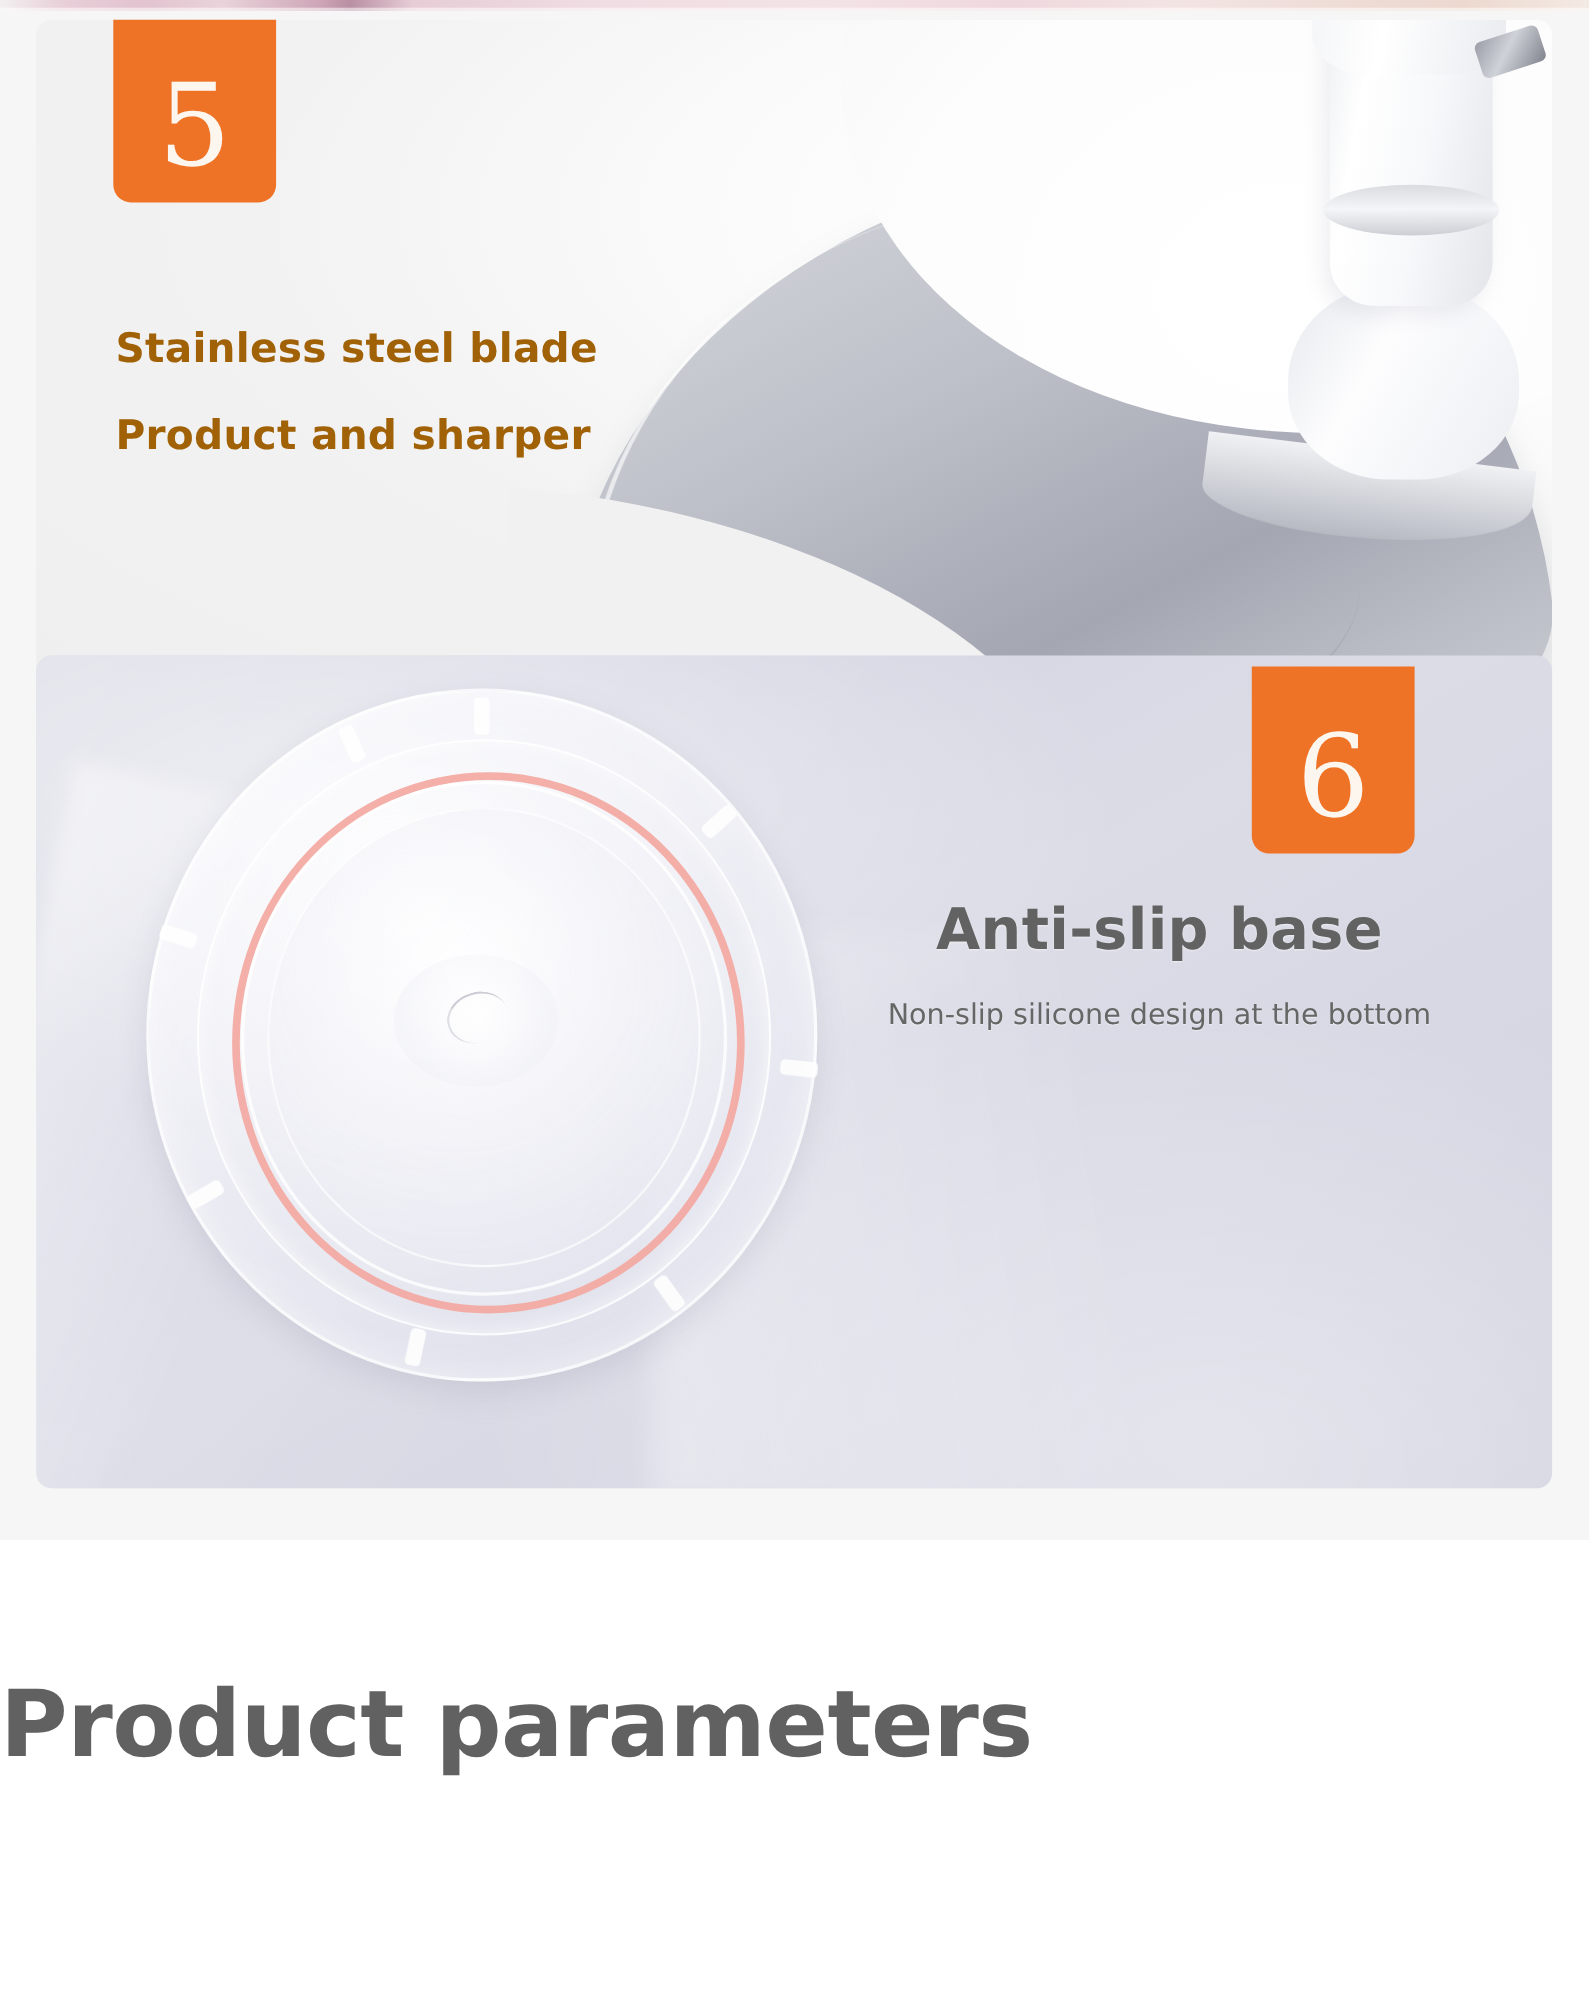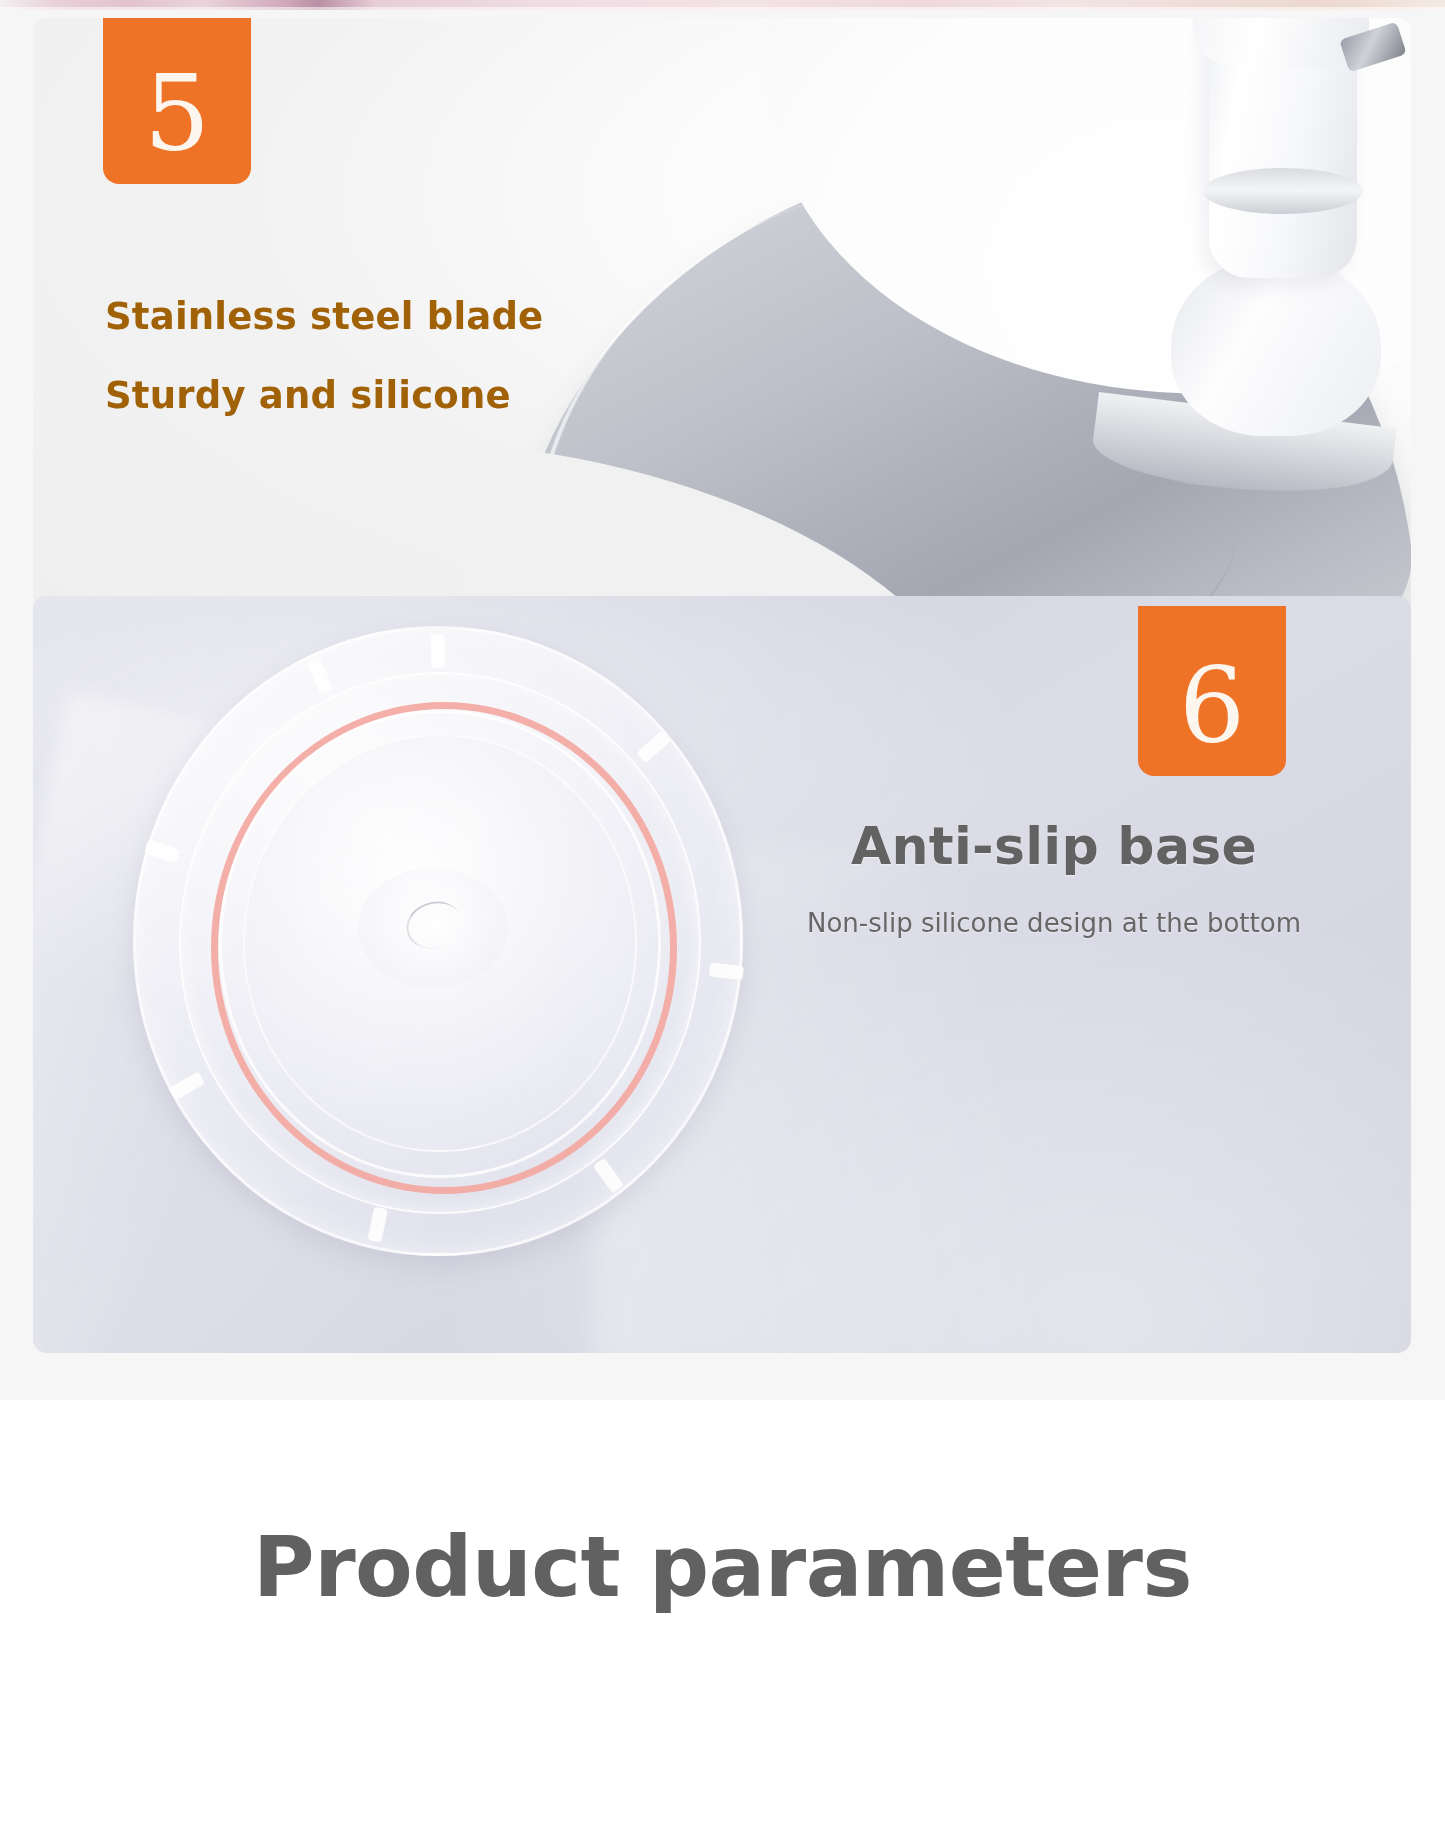--- a/index.html
+++ b/index.html
@@ -372,21 +372,21 @@
     top: 1400px;
     width: 1445px;
     height: 426px;
     background: #ffffff;
   }
   .params-heading {
     position: absolute;
     left: 0;
     top: 118px;
     width: 1445px;
-    text-align: center;
+    text-align: left;
     font-size: 84px;
     font-weight: bold;
     color: #616161;
     letter-spacing: -0.5px;
     white-space: nowrap;
   }
 </style>
 </head>
 <body>
 
@@ -409,21 +409,21 @@
         <div class="hub-cyl"></div>
         <div class="hub-ring"></div>
         <div class="hub-cap"></div>
         <div class="hub-metal"></div>
       </div>
 
       <div class="badge badge5">5</div>
 
       <div class="card5-text">
         <p class="feat-title">Stainless steel blade</p>
-        <p class="feat-title last">Sturdy and silicone</p>
+        <p class="feat-title last">Product and sharper</p>
       </div>
     </div>
 
     <div class="card6">
       <div class="card6-sheet"></div>
       <div class="sheet-fold-a"></div>
       <div class="sheet-fold-b"></div>
 
       <div class="bowl">
         <div class="bowl-outer"></div>

